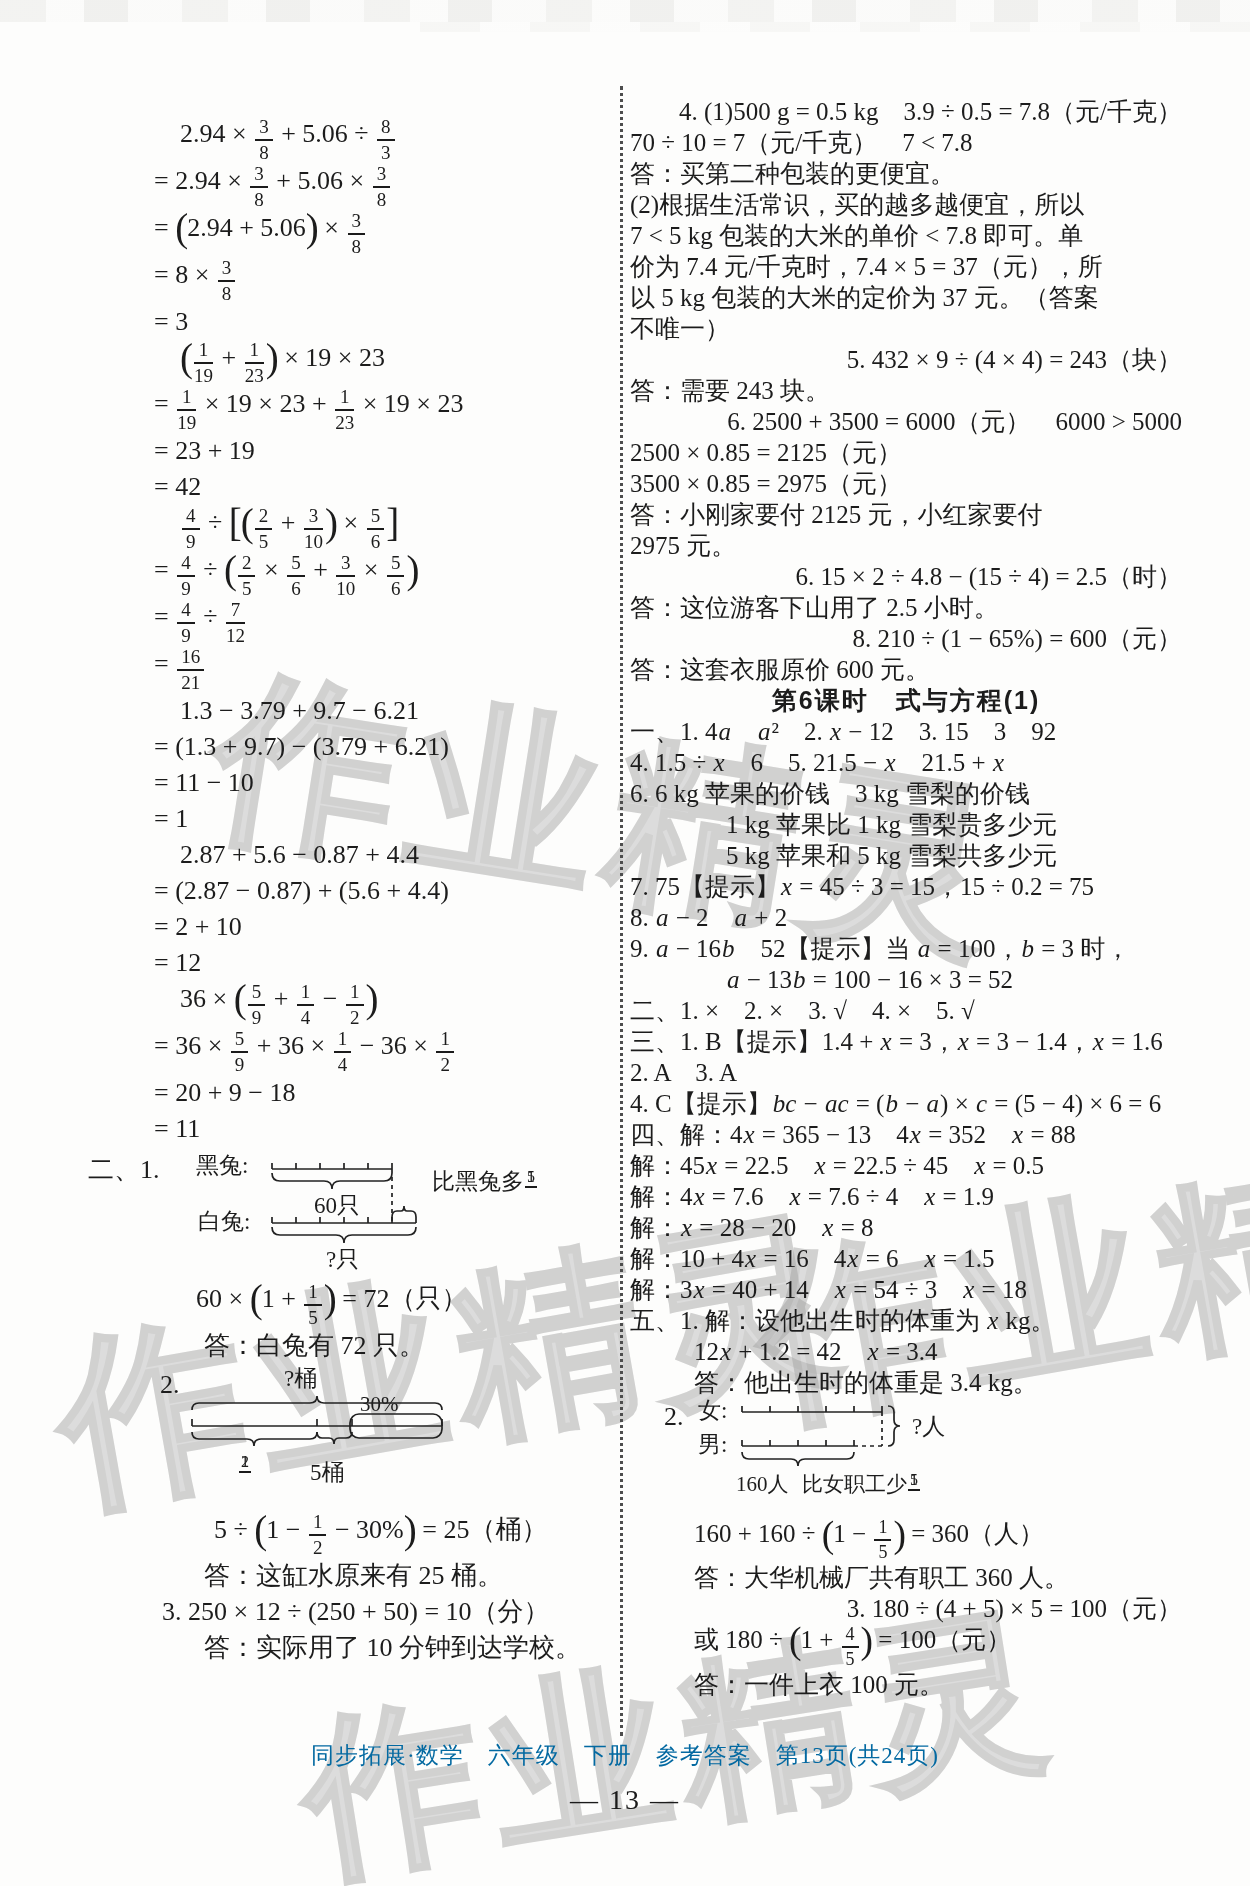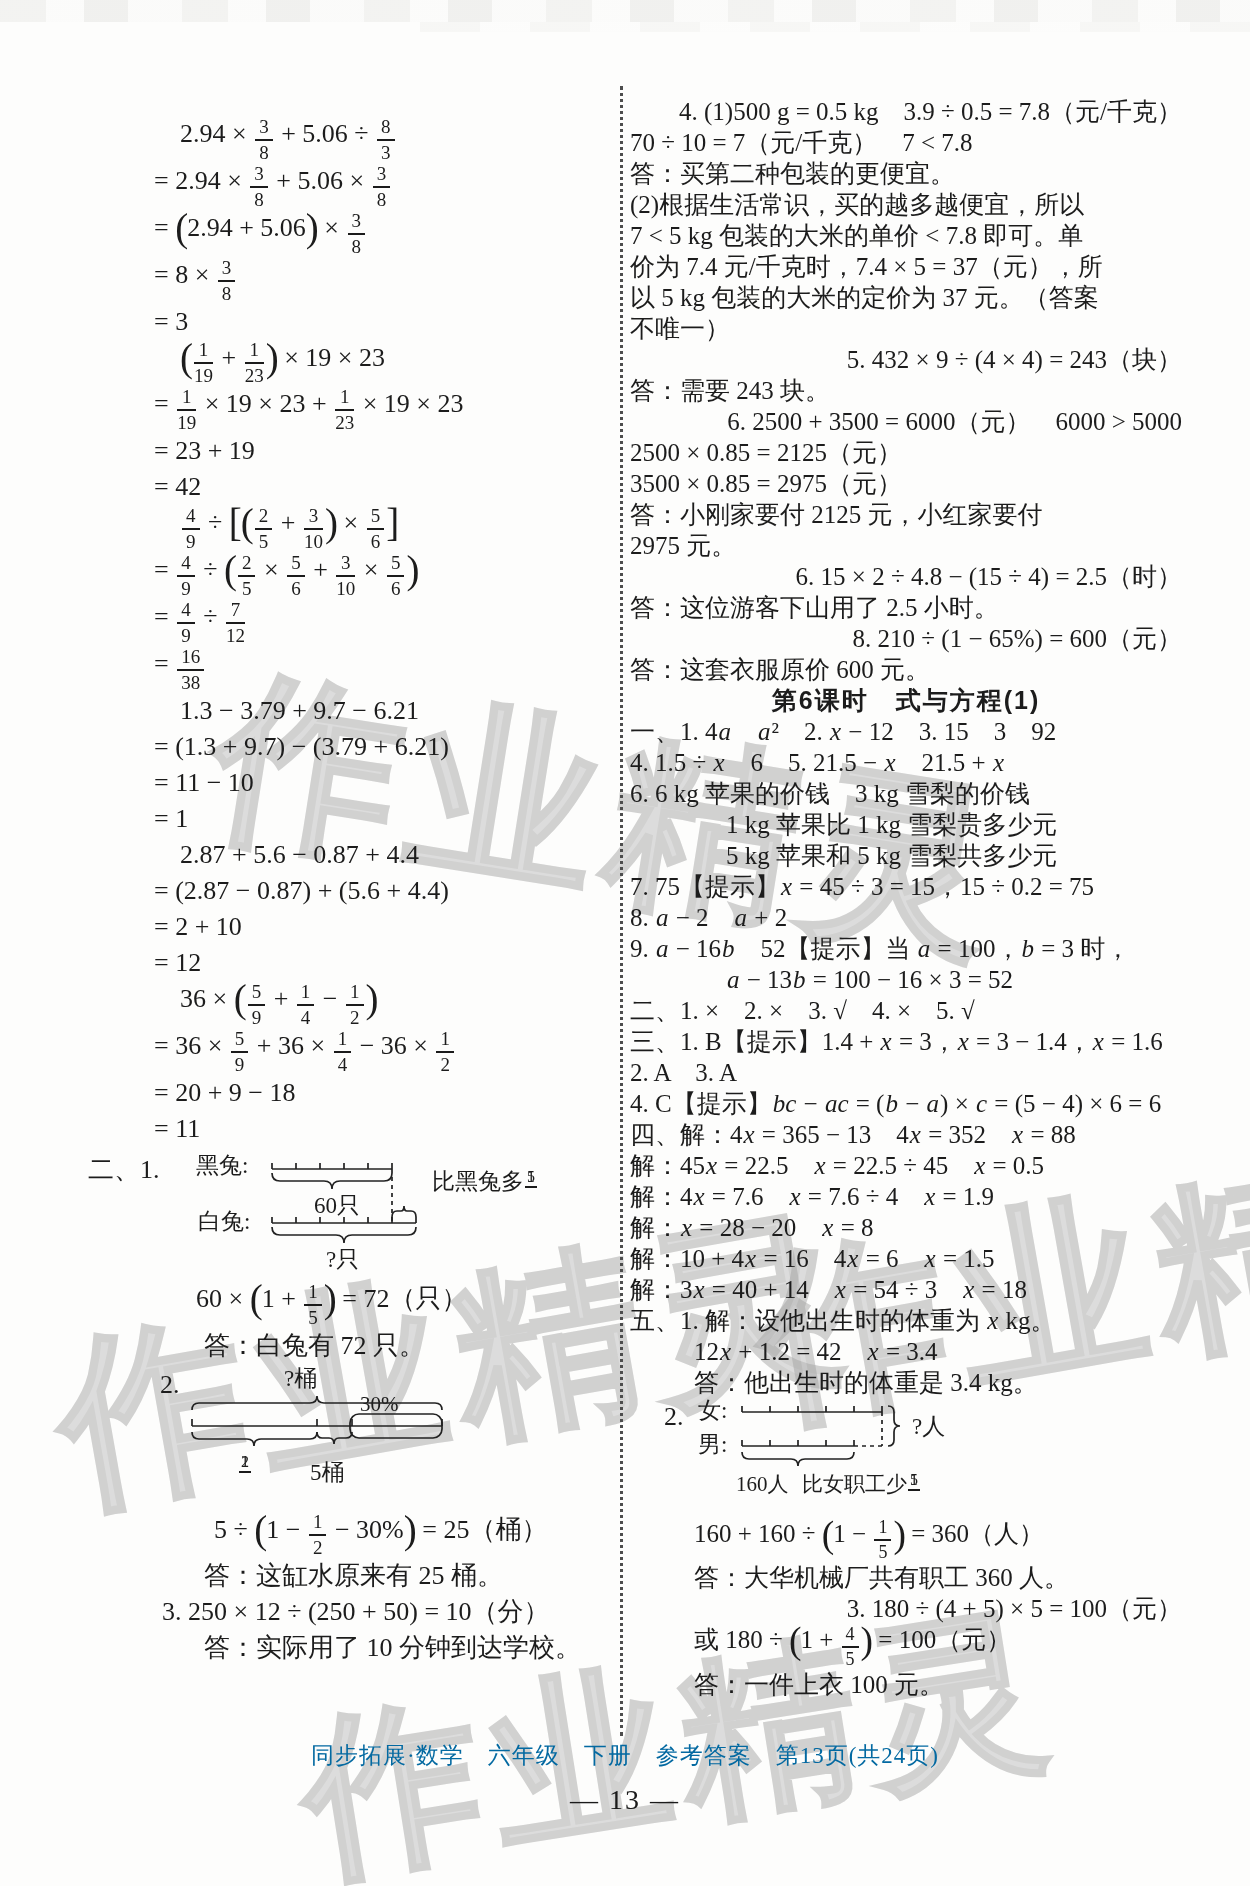--- a/index.html
+++ b/index.html
@@ -79,21 +79,21 @@
       <div class="mline lq">= <span class="bp">(</span>2.94 + 5.06<span class="bp">)</span> × <span class="fr"><span class="fn">3</span><span class="fd">8</span></span></div>
       <div class="mline lq">= 8 × <span class="fr"><span class="fn">3</span><span class="fd">8</span></span></div>
       <div class="mline lq">= 3</div>
       <div class="mline lp"><span class="bp">(</span><span class="fr"><span class="fn">1</span><span class="fd">19</span></span> + <span class="fr"><span class="fn">1</span><span class="fd">23</span></span><span class="bp">)</span> × 19 × 23</div>
       <div class="mline lq">= <span class="fr"><span class="fn">1</span><span class="fd">19</span></span> × 19 × 23 + <span class="fr"><span class="fn">1</span><span class="fd">23</span></span> × 19 × 23</div>
       <div class="mline lq">= 23 + 19</div>
       <div class="mline lq">= 42</div>
       <div class="mline lp"><span class="fr"><span class="fn">4</span><span class="fd">9</span></span> ÷ <span class="bp">[</span><span class="bp">(</span><span class="fr"><span class="fn">2</span><span class="fd">5</span></span> + <span class="fr"><span class="fn">3</span><span class="fd">10</span></span><span class="bp">)</span> × <span class="fr"><span class="fn">5</span><span class="fd">6</span></span><span class="bp">]</span></div>
       <div class="mline lq">= <span class="fr"><span class="fn">4</span><span class="fd">9</span></span> ÷ <span class="bp">(</span><span class="fr"><span class="fn">2</span><span class="fd">5</span></span> × <span class="fr"><span class="fn">5</span><span class="fd">6</span></span> + <span class="fr"><span class="fn">3</span><span class="fd">10</span></span> × <span class="fr"><span class="fn">5</span><span class="fd">6</span></span><span class="bp">)</span></div>
       <div class="mline lq">= <span class="fr"><span class="fn">4</span><span class="fd">9</span></span> ÷ <span class="fr"><span class="fn">7</span><span class="fd">12</span></span></div>
-      <div class="mline lq">= <span class="fr"><span class="fn">16</span><span class="fd">38</span></span></div>
+      <div class="mline lq">= <span class="fr"><span class="fn">16</span><span class="fd">21</span></span></div>
       <div class="mline lp">1.3 − 3.79 + 9.7 − 6.21</div>
       <div class="mline lq">= (1.3 + 9.7) − (3.79 + 6.21)</div>
       <div class="mline lq">= 11 − 10</div>
       <div class="mline lq">= 1</div>
       <div class="mline lp">2.87 + 5.6 − 0.87 + 4.4</div>
       <div class="mline lq">= (2.87 − 0.87) + (5.6 + 4.4)</div>
       <div class="mline lq">= 2 + 10</div>
       <div class="mline lq">= 12</div>
       <div class="mline lp">36 × <span class="bp">(</span><span class="fr"><span class="fn">5</span><span class="fd">9</span></span> + <span class="fr"><span class="fn">1</span><span class="fd">4</span></span> − <span class="fr"><span class="fn">1</span><span class="fd">2</span></span><span class="bp">)</span></div>
       <div class="mline lq">= 36 × <span class="fr"><span class="fn">5</span><span class="fd">9</span></span> + 36 × <span class="fr"><span class="fn">1</span><span class="fd">4</span></span> − 36 × <span class="fr"><span class="fn">1</span><span class="fd">2</span></span></div>

